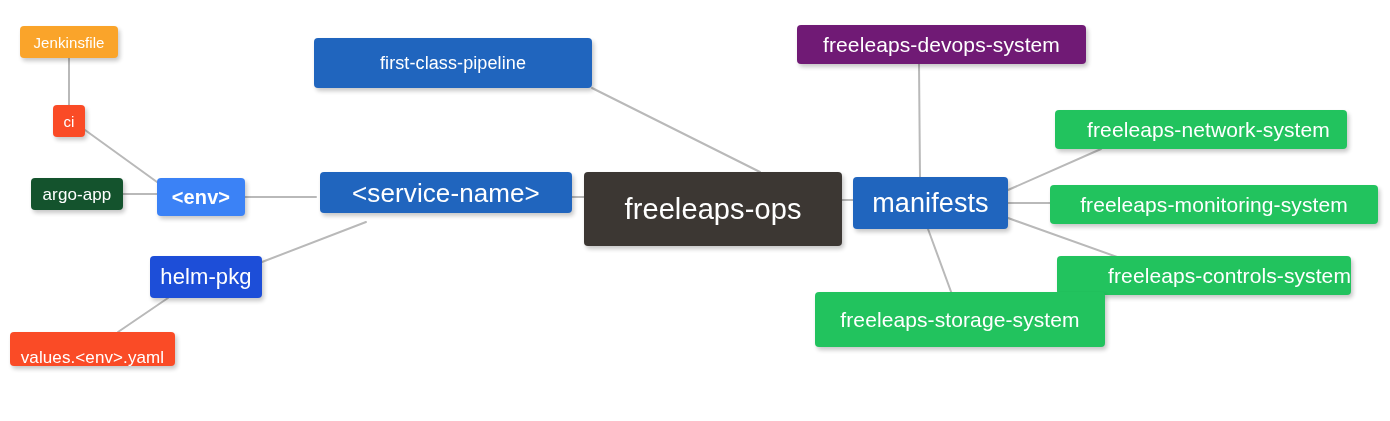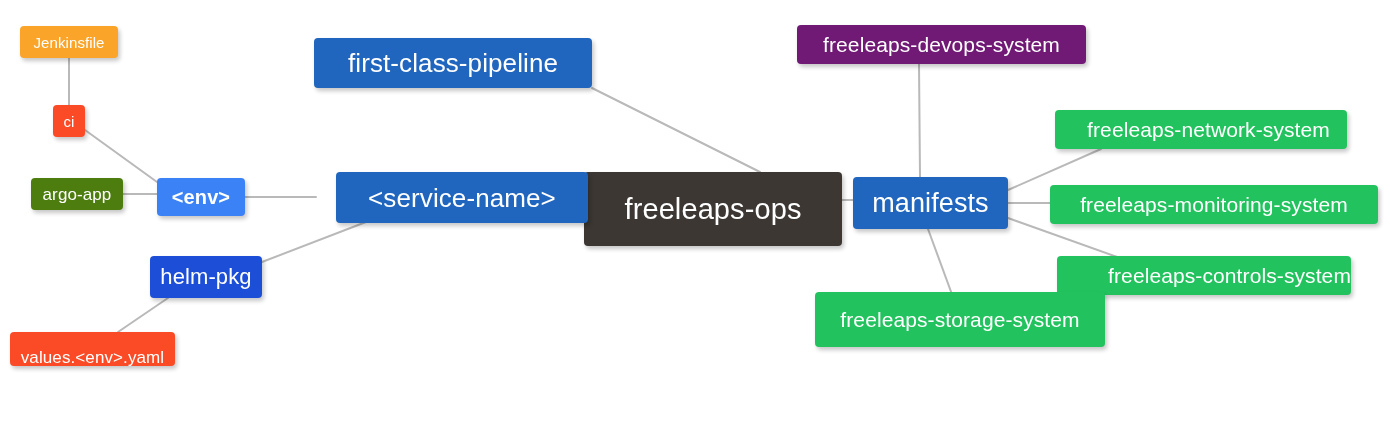--- a/index.html
+++ b/index.html
@@ -68,36 +68,36 @@
       <line x1="920" y1="177" x2="919" y2="64" class="edge-line" stroke="#b9b9b9"></line>
       <line x1="1008" y1="190" x2="1101" y2="149" class="edge-line" stroke="#b9b9b9"></line>
       <line x1="1008" y1="203" x2="1050" y2="203" class="edge-line" stroke="#b9b9b9"></line>
       <line x1="1008" y1="218" x2="1120" y2="258" class="edge-line" stroke="#b9b9b9"></line>
       <line x1="928" y1="229" x2="957" y2="308" class="edge-line" stroke="#b9b9b9"></line>
     </svg>
   <div id="node-layer">
       <div class="node" style="left: 584px; top: 172px; width: 258px; height: 74px; background: rgb(60, 55, 51); font-size: 29px;">
         <span class="node-label">freeleaps-ops</span>
       </div>
-      <div class="node" style="left: 314px; top: 38px; width: 278px; height: 50px; background: rgb(32, 101, 190); font-size: 26px;">
+      <div class="node" style="left: 314px; top: 38px; width: 278px; height: 50px; background: rgb(32, 101, 190); font-size: 18px;">
         <span class="node-label">first-class-pipeline</span>
       </div>
-      <div class="node" style="left: 336px; top: 172px; width: 252px; height: 51px; background: rgb(32, 101, 190); font-size: 26px;">
+      <div class="node" style="left: 320px; top: 172px; width: 252px; height: 41px; background: rgb(32, 101, 190); font-size: 26px;">
         <span class="node-label">&lt;service-name&gt;</span>
       </div>
       <div class="node" style="left: 157px; top: 178px; width: 88px; height: 38px; background: #3b82f6; font-size: 20px; font-weight: bold;">
         <span class="node-label">&lt;env&gt;</span>
       </div>
       <div class="node" style="left: 53px; top: 105px; width: 32px; height: 32px; background: rgb(250, 75, 38); font-size: 15px;">
         <span class="node-label">ci</span>
       </div>
       <div class="node" style="left: 20px; top: 26px; width: 98px; height: 32px; background: rgb(250, 164, 42); font-size: 15px;">
         <span class="node-label">Jenkinsfile</span>
       </div>
-      <div class="node" style="left: 31px; top: 178px; width: 92px; height: 32px; background: #4d7c0f; font-size: 17px;">
+      <div class="node" style="left: 31px; top: 178px; width: 92px; height: 32px; background: #14532d; font-size: 17px;">
         <span class="node-label">argo-app</span>
       </div>
       <div class="node" style="left: 150px; top: 256px; width: 112px; height: 42px; background: #1d4ed8; font-size: 22px;">
         <span class="node-label">helm-pkg</span>
       </div>
       <div class="node" style="left: 10px; top: 332px; width: 165px; height: 34px; background: rgb(250, 75, 38); font-size: 17px; align-items: flex-end;">
         <span class="node-label">values.&lt;env&gt;.yaml</span>
       </div>
       <div class="node" style="left: 853px; top: 177px; width: 155px; height: 52px; background: rgb(32, 101, 190); font-size: 27px;">
         <span class="node-label">manifests</span>

